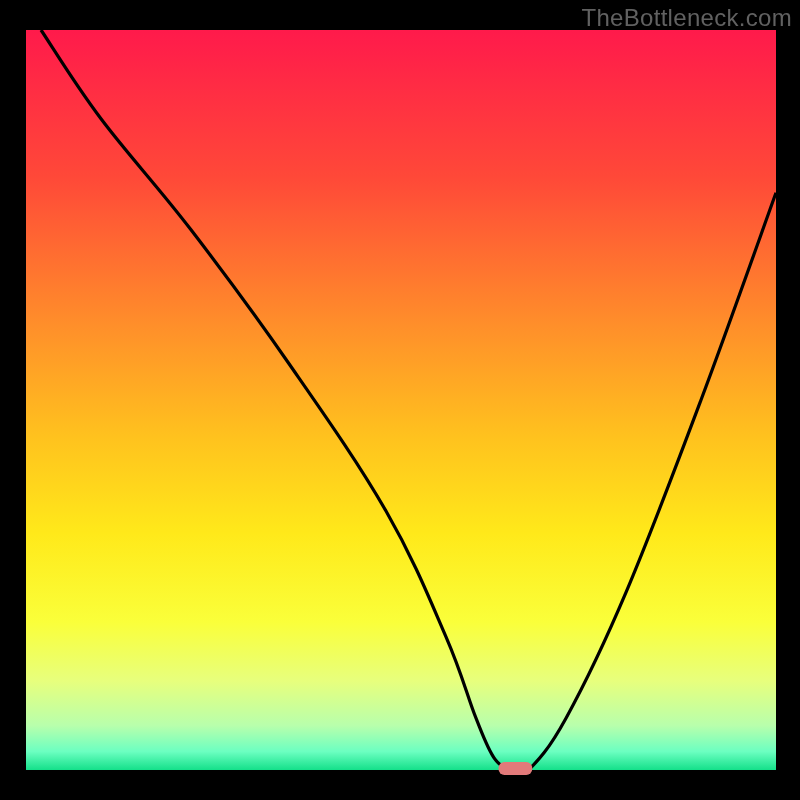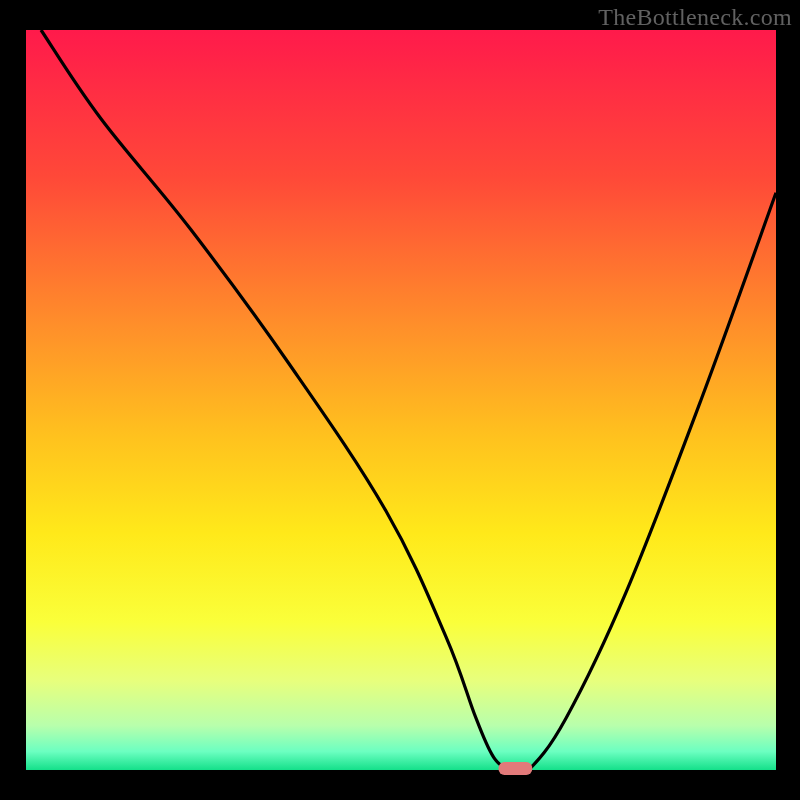--- a/index.html
+++ b/index.html
@@ -18,21 +18,20 @@
     background: #000;
   }
   .watermark {
     position: absolute;
     top: 4px;
     right: 8px;
     color: #616161;
     font-size: 24px;
     font-weight: 500;
     letter-spacing: 0.3px;
-    font-family: Liberation Serif, serif;
   }
   svg {
     display: block;
   }
 </style>
 </head>
 <body>
 
 <div class="frame">
 

